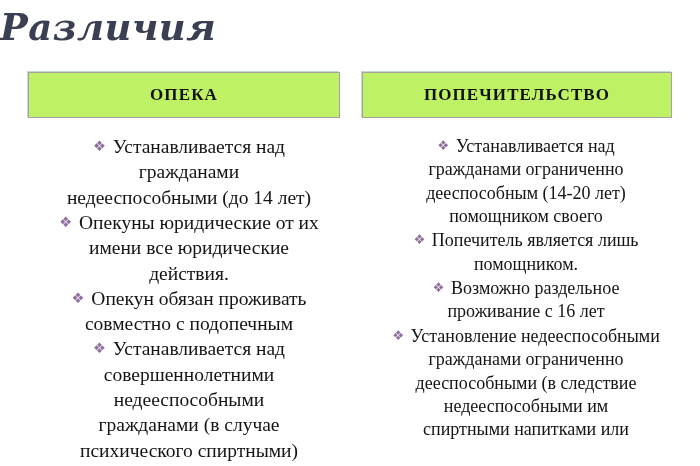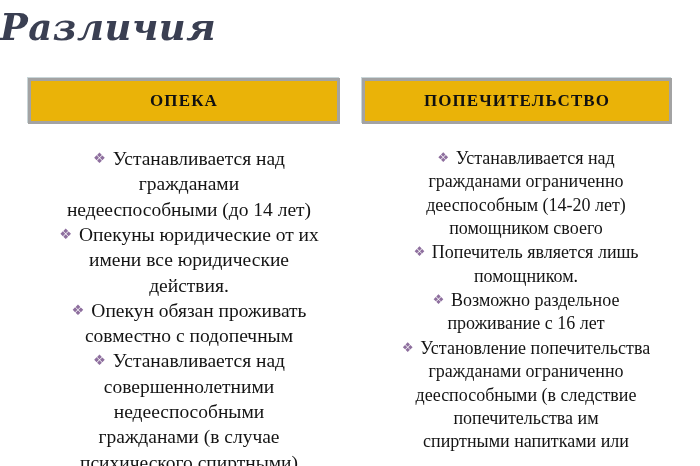--- a/index.html
+++ b/index.html
@@ -44,24 +44,24 @@
   
   .header-row {
     position: absolute;
     top: 72px;
     left: 0;
     width: 700px;
     height: 46px;
   }
   .hdr-box {
     position: absolute;
-    top: 6px;
+    top: 0;
     height: 46px;
-    background: #eab308;
-    border: 3px solid #a3a3a3;
+    background: #bef264;
+    border: 1px solid #a3a3a3;
     box-shadow: -1px -1px 0 0 #c9d6d9;
     box-sizing: border-box;
     display: flex;
     align-items: center;
     justify-content: center;
   }
   .hdr-box.left  { left: 28px;  width: 312px; }
   .hdr-box.right { left: 362px; width: 310px; }
   .hdr-text {
     font-family: "Liberation Serif", "DejaVu Serif", serif;
@@ -72,21 +72,20 @@
     white-space: nowrap;
   }
 
   
   .columns {
     position: absolute;
     top: 134px;
     left: 0;
     width: 700px;
     height: 320px;
-    margin-top: 12px;
   }
   .col {
     position: absolute;
     top: 0;
     text-align: center;
   }
   .col.left  { left: 14px;  width: 350px; }
   .col.right { left: 356px; width: 340px; }
 
   .line {
@@ -141,22 +140,22 @@
       </div>
     <div class="col right" id="col-right">
         <div class="line"><span class="bullet">❖</span> <span>Устанавливается над</span></div>
         <div class="line"><span>гражданами ограниченно</span></div>
         <div class="line"><span>дееспособным (14-20 лет)</span></div>
         <div class="line"><span>помощником своего</span></div>
         <div class="line"><span class="bullet">❖</span> <span>Попечитель является лишь</span></div>
         <div class="line"><span>помощником.</span></div>
         <div class="line"><span class="bullet">❖</span> <span>Возможно раздельное</span></div>
         <div class="line"><span>проживание с 16 лет</span></div>
-        <div class="line"><span class="bullet">❖</span> <span>Установление попечительства</span></div>
+        <div class="line"><span class="bullet">❖</span> <span>Установление недееспособными</span></div>
         <div class="line"><span>гражданами ограниченно</span></div>
         <div class="line"><span>дееспособными (в следствие</span></div>
-        <div class="line"><span>попечительства им</span></div>
+        <div class="line"><span>недееспособными им</span></div>
         <div class="line"><span>спиртными напитками или</span></div>
         <div class="line"></div>
       </div>
   </div>
 
 </div>
 
 </body></html>

